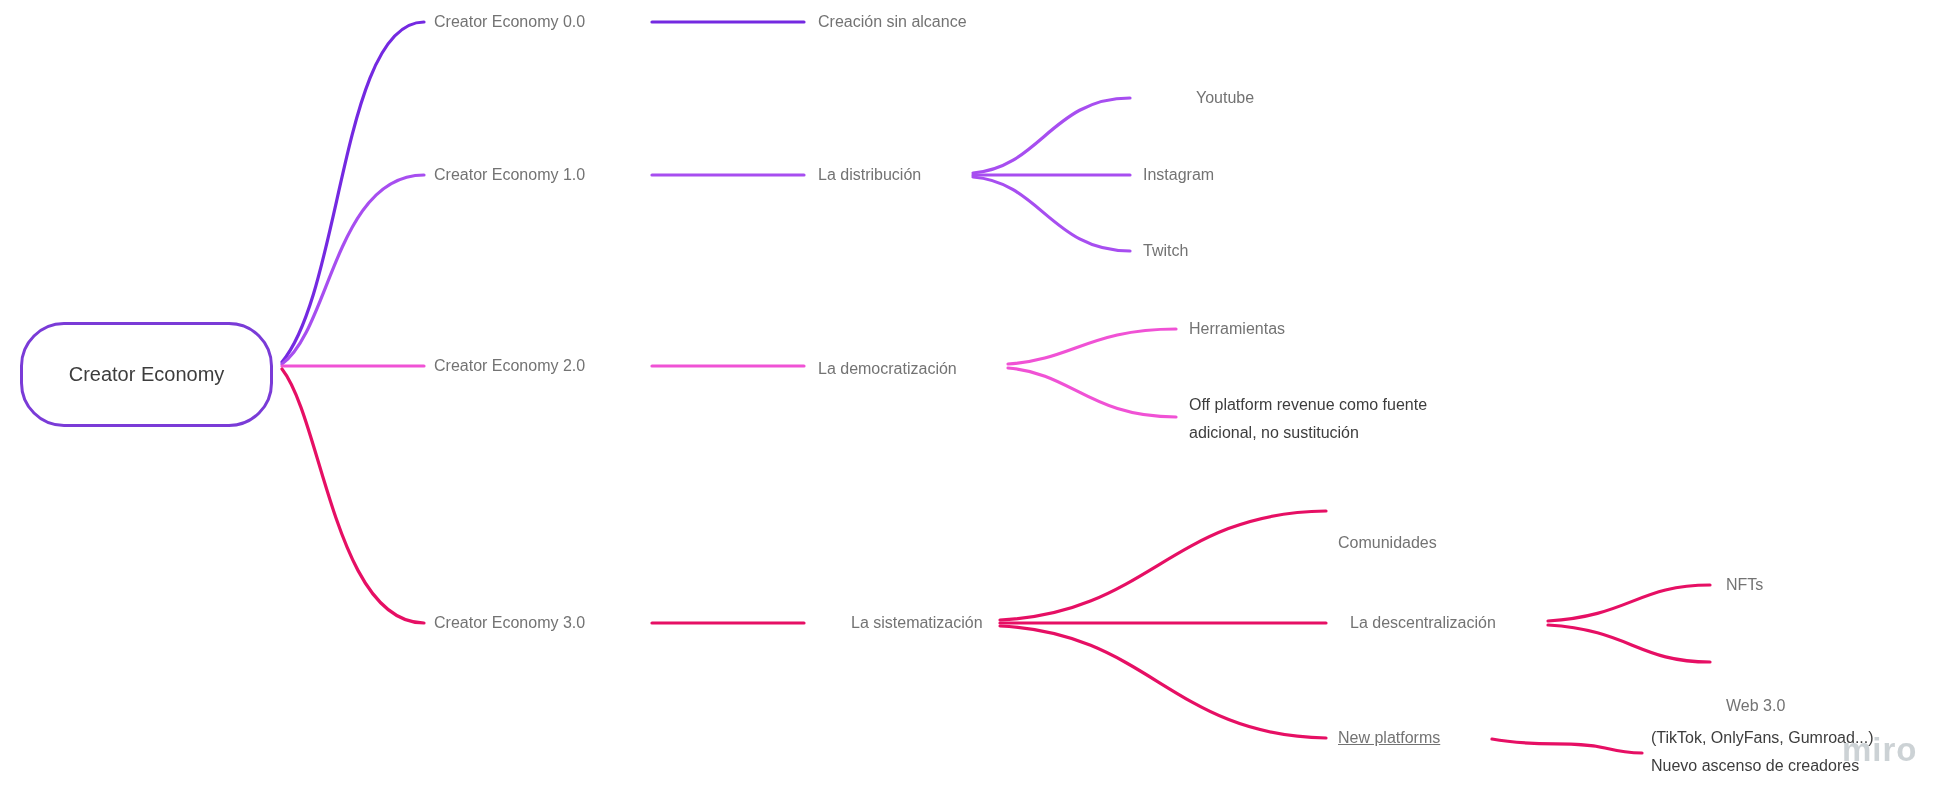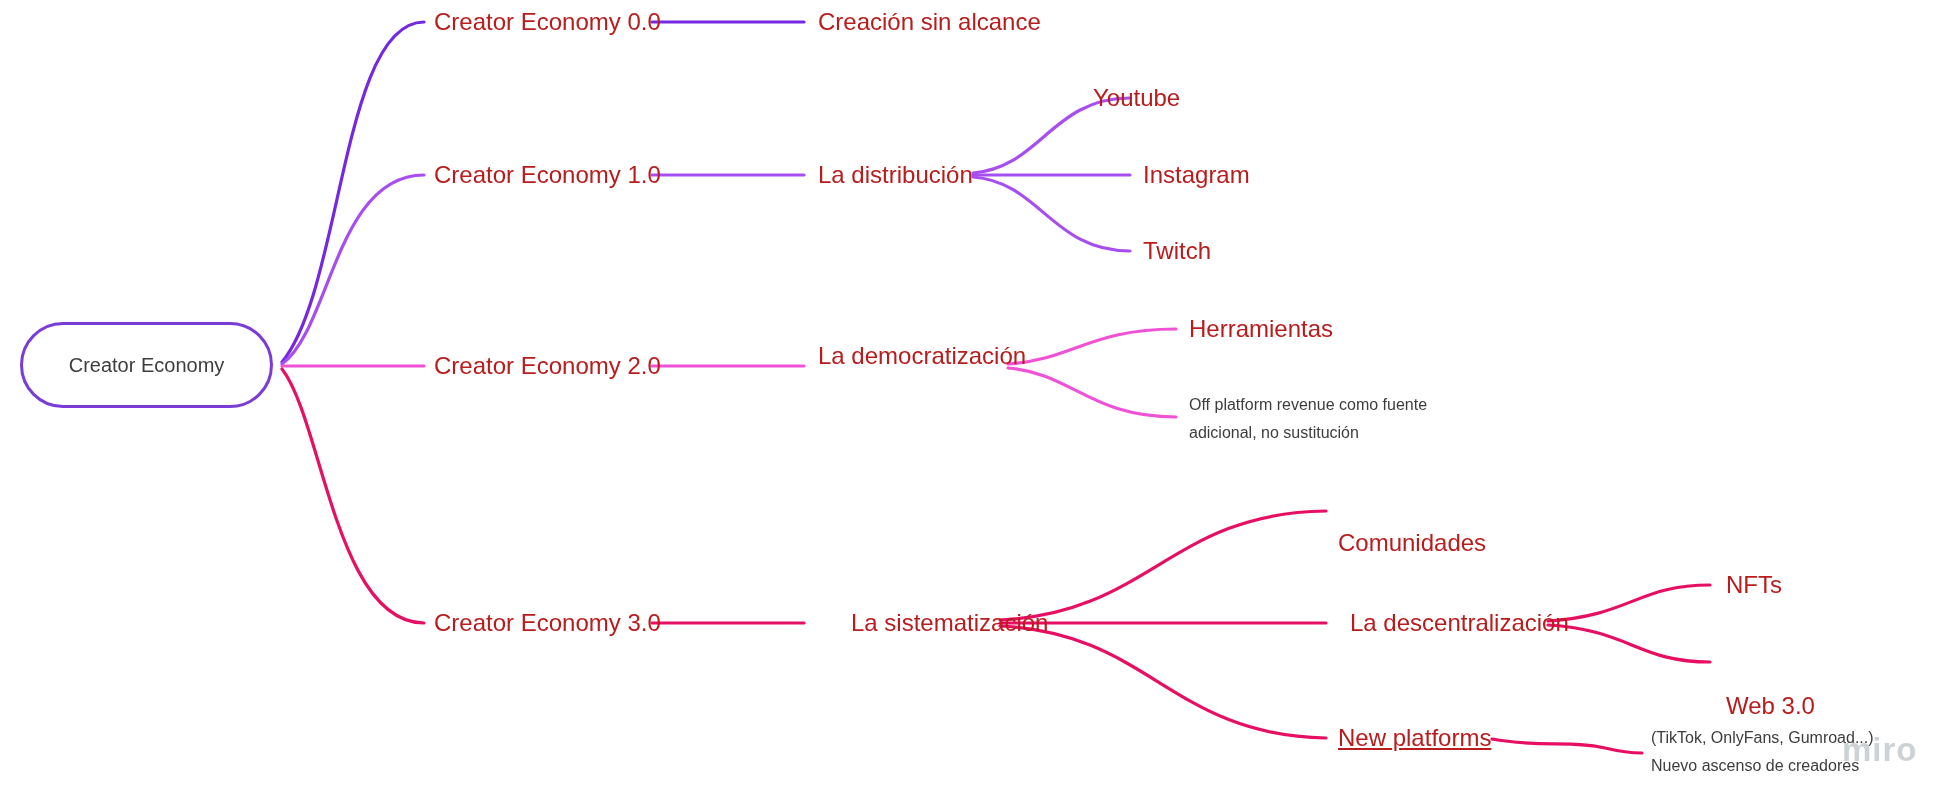--- a/index.html
+++ b/index.html
@@ -6,29 +6,29 @@
   .stage{
     position:relative;
     width:1954px;height:799px;
     background:#ffffff;
     overflow:hidden;
     font-family:"Liberation Sans", sans-serif;
   }
   svg.connectors{position:absolute;left:0;top:0;z-index:0;}
   svg.connectors path{fill:none;stroke-width:3.2;stroke-linecap:round;}
   .root-node{
-    position:absolute;left:20px;top:322px;width:253px;height:86px;
+    position:absolute;left:20px;top:322px;width:253px;height:105px;
     border:3.5px solid #7a3bd7;border-radius:44px;
     display:flex;align-items:center;justify-content:center;
     box-sizing:border-box;background:#ffffff;z-index:2;
   }
   .root-node .root-label{font-size:20px;color:#3d3d3d;}
   .label{
     position:absolute;transform:translateY(-50%);
-    font-size:24px;color:#b91c1c;white-space:nowrap;z-index:2;
+    font-size:16px;color:#737373;white-space:nowrap;z-index:2;
     line-height:24px;
   }
   .label-block{
     position:absolute;font-size:16px;color:#3d3d3d;
     white-space:nowrap;line-height:28px;z-index:2;
   }
   .label-block span{display:block;}
   .watermark{
     position:absolute;left:1842px;top:731px;
     font-size:33px;font-weight:700;letter-spacing:1px;
@@ -73,24 +73,24 @@
     <span class="root-label" style="color: rgb(61, 61, 61);">Creator Economy</span>
   </div>
 
   <div class="label" style="left:434px;top:22px;">Creator Economy 0.0</div>
   <div class="label" style="left:434px;top:175px;">Creator Economy 1.0</div>
   <div class="label" style="left:434px;top:366px;">Creator Economy 2.0</div>
   <div class="label" style="left:434px;top:623px;">Creator Economy 3.0</div>
 
   <div class="label" style="left:818px;top:22px;text-align:right;">Creación sin alcance</div>
   <div class="label" style="left:818px;top:175px;">La distribución</div>
-  <div class="label" style="left:818px;top:356px;">La democratización</div>
+  <div class="label" style="left:818px;top:369px;">La democratización</div>
   <div class="label" style="left:818px;top:623px;margin-left:33px;">La sistematización</div>
 
-  <div class="label" style="left:1093px;top:98px;">Youtube</div>
+  <div class="label" style="left:1196px;top:98px;">Youtube</div>
   <div class="label" style="left:1143px;top:175px;">Instagram</div>
   <div class="label" style="left:1143px;top:251px;">Twitch</div>
 
   <div class="label" style="left:1189px;top:329px;">Herramientas</div>
   <div class="label-block" style="left:1189px;top:391px;">
     <span>Off platform revenue como fuente</span>
     <span>adicional, no sustitución</span>
   </div>
 
   <div class="label" style="left:1338px;top:511px;margin-top:32px;">Comunidades</div>

